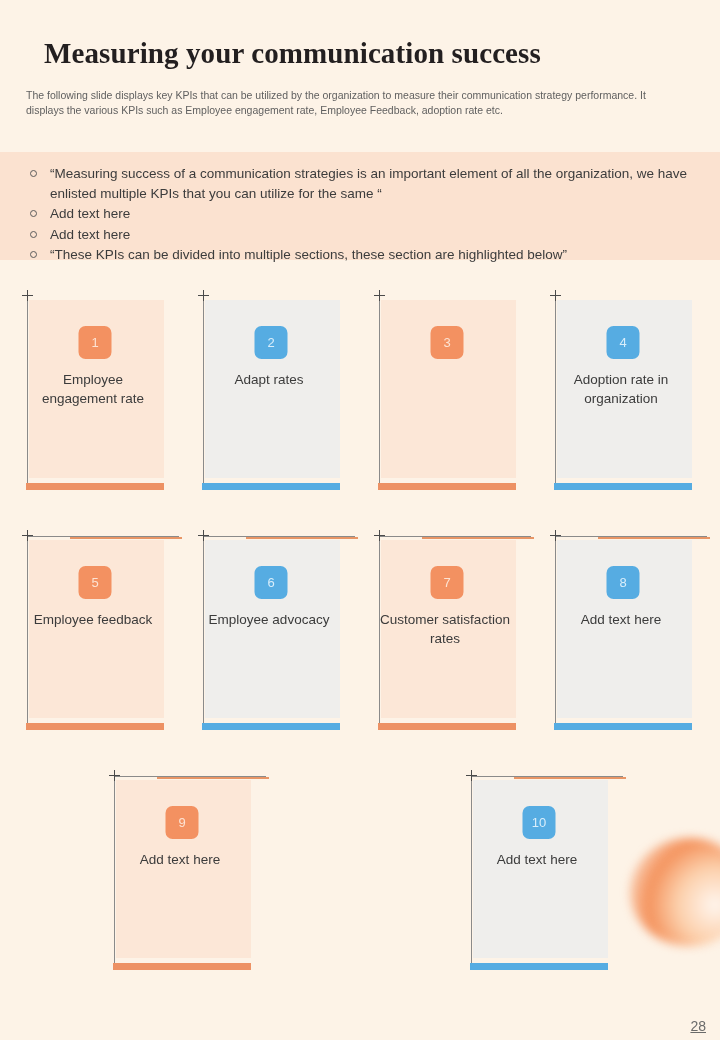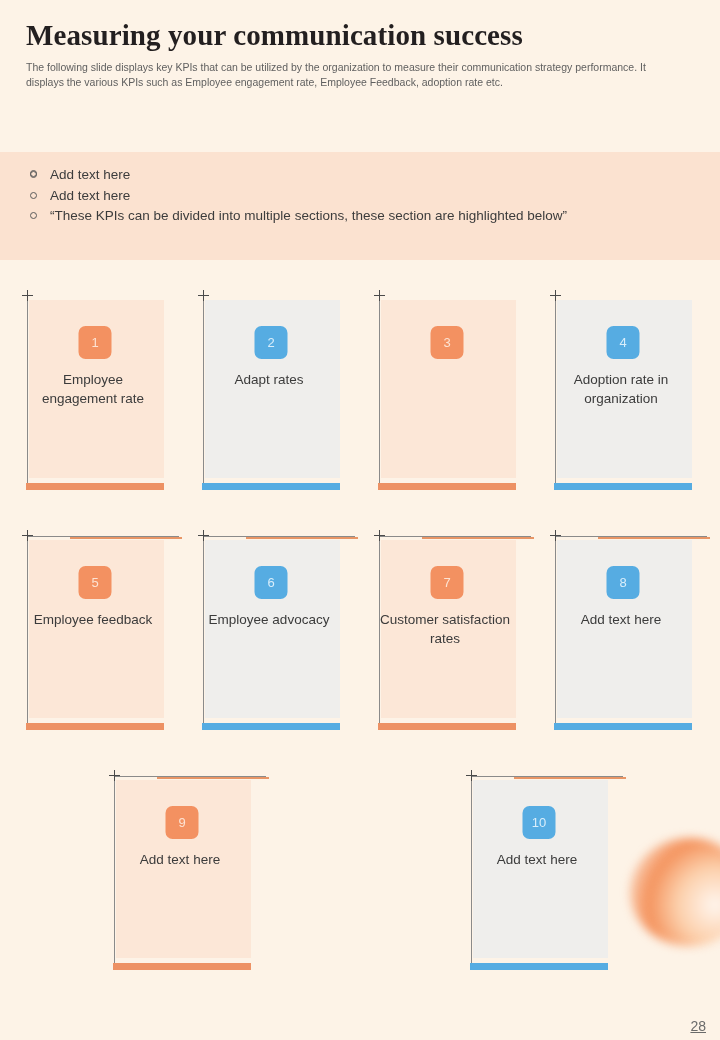--- a/index.html
+++ b/index.html
@@ -30,21 +30,21 @@
     top: 18px;
     width: 668px;
   }
   .page-title {
     font-family: "Liberation Serif", serif;
     font-weight: bold;
     font-size: 29px;
     line-height: 34px;
     color: #231f20;
     letter-spacing: 0.1px;
-    margin: 0;
+    margin: 18px;
   }
   .page-subtitle {
     margin: 8px 0 0 0;
     font-family: "Liberation Sans", sans-serif;
     font-size: 10.5px;
     line-height: 14.5px;
     color: #5f5f5f;
     width: 640px;
   }
 
@@ -242,20 +242,21 @@
 
   <div class="header">
     <h1 class="page-title">Measuring your communication success</h1>
     <p class="page-subtitle">The following slide displays key KPIs that can be utilized by the organization to measure their communication strategy performance. It displays the various KPIs such as Employee engagement rate, Employee Feedback, adoption rate etc.</p>
   </div>
 
   <div class="bullet-band">
     <ul class="bullet-list">
       <li class="bullet-item">
         <span class="marker"></span>
+        <span>“Measuring success of a communication strategies is  an important element of all the organization,  we have enlisted multiple  KPIs that you can utilize for the same “</span>
       </li>
       <li class="bullet-item">
         <span class="marker"></span>
         <span>Add text here</span>
       </li>
       <li class="bullet-item">
         <span class="marker"></span>
         <span>Add text here</span>
       </li>
       <li class="bullet-item">

